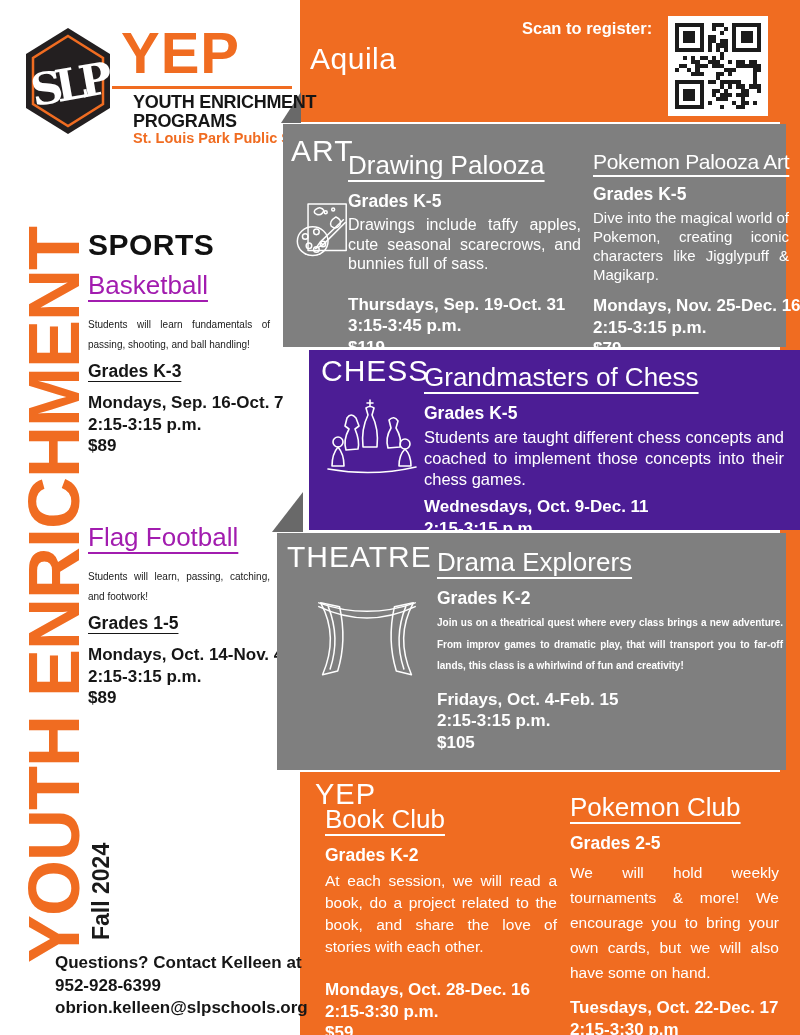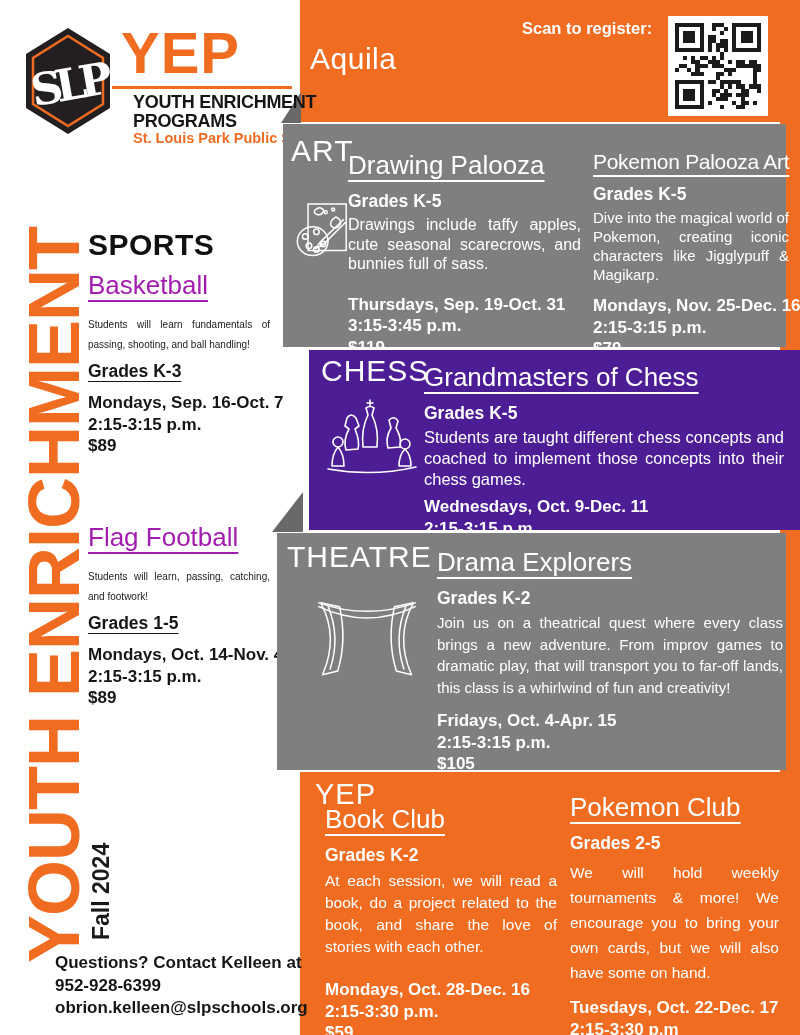--- a/index.html
+++ b/index.html
@@ -56,21 +56,21 @@
 
   
   .chess-title{left:12px;top:4px;}
   .chess-c1{left:115px;top:12px;width:360px;}
   .chess-c1 .desc{font-size:16.5px;line-height:21px;}
   .chess-icon{left:14px;top:46px;}
 
   
   .theatre-title{left:10px;top:7px;}
   .theatre-c1{left:160px;top:14px;width:346px;}
-  .theatre-c1 .desc{font-size:15px;line-height:21.5px;}
+  .theatre-c1 .desc{font-size:10px;line-height:21.5px;font-weight:bold;}
   .curtain-icon{left:38px;top:58px;}
 
   
   .yepblk-title{left:15px;top:6px;color:#fff;font-size:29px;font-weight:500;letter-spacing:1px;}
   .yep-c1{left:25px;top:32px;width:232px;}
   .yep-c1 .desc{font-size:15.5px;line-height:22px;margin-top:4px;}
   .yep-c2{left:270px;top:20px;width:209px;}
   .yep-c2 .desc{font-size:15.5px;line-height:25px;margin-top:6px;}
   .m-sched1{margin-top:20px;}
   .m-sched2{margin-top:11px;}
@@ -418,21 +418,21 @@
       <path d="M6,12 C18,34 20,60 8,88 L24,84 C32,58 30,34 26,16 Z"></path>
       <path d="M14,16 C22,36 24,58 16,82"></path>
       <path d="M104,12 C92,34 90,60 102,88 L86,84 C78,58 80,34 84,16 Z"></path>
       <path d="M96,16 C88,36 86,58 94,82"></path>
     </svg>
     <div class="abs theatre-c1">
       <div class="prog-title">Drama Explorers</div>
       <div class="grades">Grades K-2</div>
       <div class="desc">Join us on a theatrical quest where every class brings a new adventure. From improv games to dramatic play, that will transport you to far-off lands, this class is a whirlwind of fun and creativity!</div>
       <div class="sched" style="margin-top:12px;">
-        <div>Fridays, Oct. 4-Apr. 15</div>
+        <div>Fridays, Oct. 4-Feb. 15</div>
         <div>2:15-3:15 p.m.</div>
         <div>$105</div>
       </div>
     </div>
   </div>
 
   <div class="abs yep-block">
     <div class="abs yepblk-title">YEP</div>
     <div class="abs yep-c1">
       <div class="prog-title">Book Club</div>

